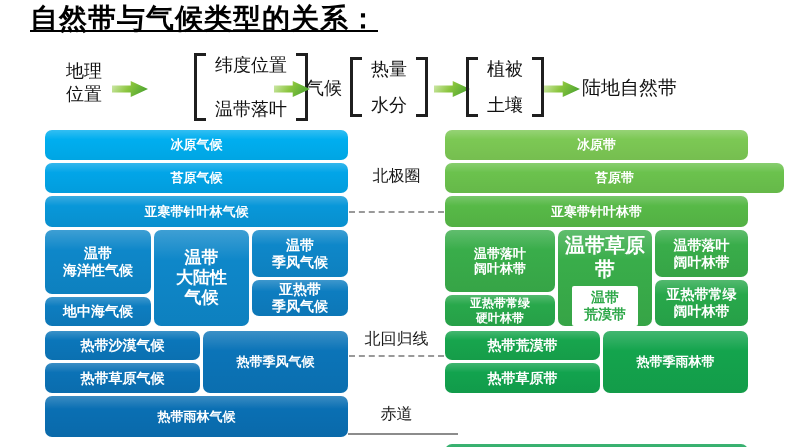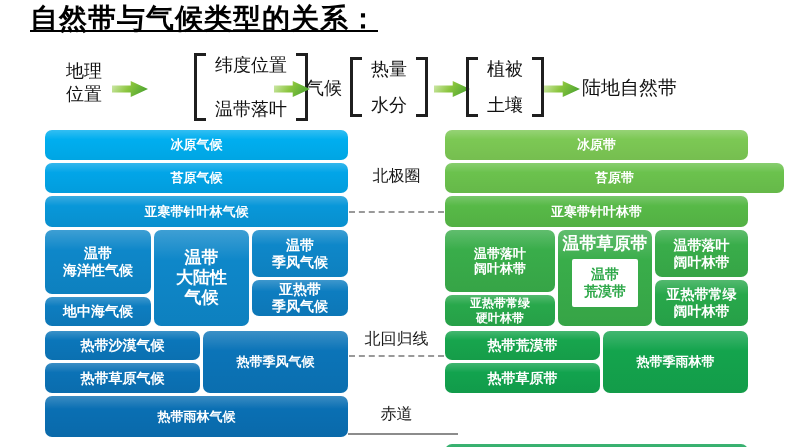--- a/index.html
+++ b/index.html
@@ -45,21 +45,21 @@
   .lat-line.solid  { left:348px; width:110px; border-top:2px solid var(--equator_line); }
   
   .box {
     position:absolute; border-radius:7px; color:#fff; font-weight:bold;
     display:flex; align-items:center; justify-content:center; text-align:center;
     white-space:pre-line; line-height:1.18; font-size:14px;
     background-image:linear-gradient(180deg, rgba(255,255,255,.20), rgba(255,255,255,0) 32%, rgba(0,0,0,.05) 100%);
   }
   .fs15 { font-size:13px; } .fs16 { font-size:17px; } .fs12 { font-size:12px; }
   .grassland { flex-direction:column; justify-content:flex-start; padding-top:4px; box-sizing:border-box; }
-  .grass-label { font-size:17px; }
+  .grass-label { font-size:20px; }
   .desert-inner {
     margin-top:5px; width:66px; height:48px; background:#fff; color:var(--desert_text);
     display:flex; align-items:center; justify-content:center; white-space:pre-line;
     font-size:14px; font-weight:bold; line-height:1.2; border-radius:2px; text-align:center;
   }
 </style>
 </head>
 <body>
 
 <div class="stage">

